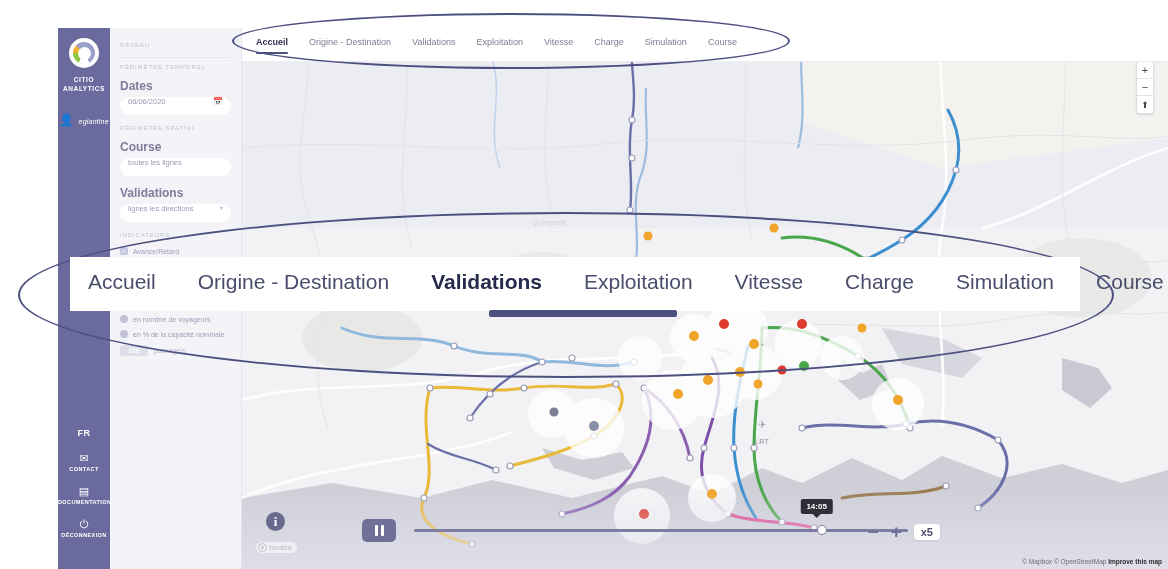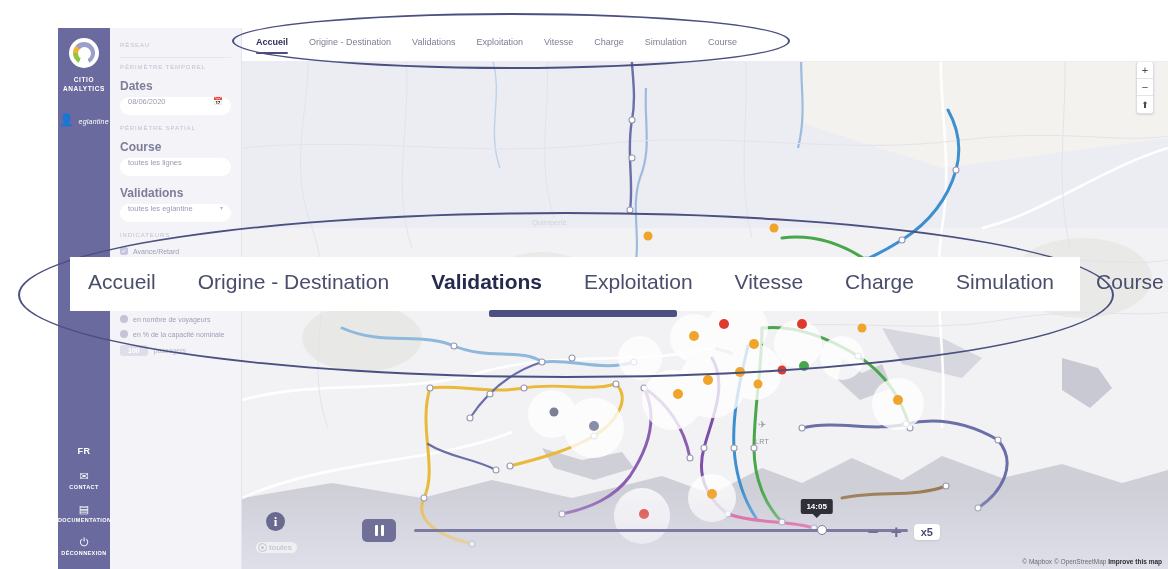--- a/index.html
+++ b/index.html
@@ -38,21 +38,21 @@
     margin-top: 7px;
     font-size: 6.5px; letter-spacing: .6px; font-weight: bold;
     text-align: center; line-height: 1.45; color:#ffffff;
   }
   .user-block { margin-top: 16px; text-align:center; }
   .user-ico { font-size: 12px; line-height: 1; }
   .user-name {
     margin-top: 4px; font-size: 7px; font-style: italic; letter-spacing:.2px;
   }
   .sb-spacer { flex: 1; }
-  .sb-bottom { width:100%; }
+  .sb-bottom { width:100%; padding-bottom: 18px; }
   .sb-item { text-align:center; margin-bottom: 13px; }
   .sb-item .ico { font-size: 11px; display:block; line-height:1.1; }
   .sb-item .lbl { font-size: 5.5px; letter-spacing:.4px; margin-top:2px; display:block; font-weight:bold;}
   .lang { font-size: 9px; font-weight: bold; letter-spacing:.5px; margin-bottom: 14px; text-align:center;}
 
   
   .filters {
     position: absolute; left: 110px; top: 28px;
     width: 132px; height: 541px;
     background: #f3f3f8;
@@ -458,21 +458,21 @@
     </div>
 
     <div class="grp-title">PÉRIMÈTRE SPATIAL</div>
     <div class="f-label">Course</div>
     <div class="f-control">
       <span>toutes les lignes</span>
     </div>
 
     <div class="f-label">Validations</div>
     <div class="f-control">
-      <span>toutes les eglantine</span>
+      <span>lignes les directions</span>
       <span class="chev">▾</span>
     </div>
 
     <div class="grp-title">INDICATEURS</div>
 
     <div class="chk-row">
       <span class="chk">✓</span>
       <span class="chk-lbl">Avance/Retard</span>
     </div>
 

